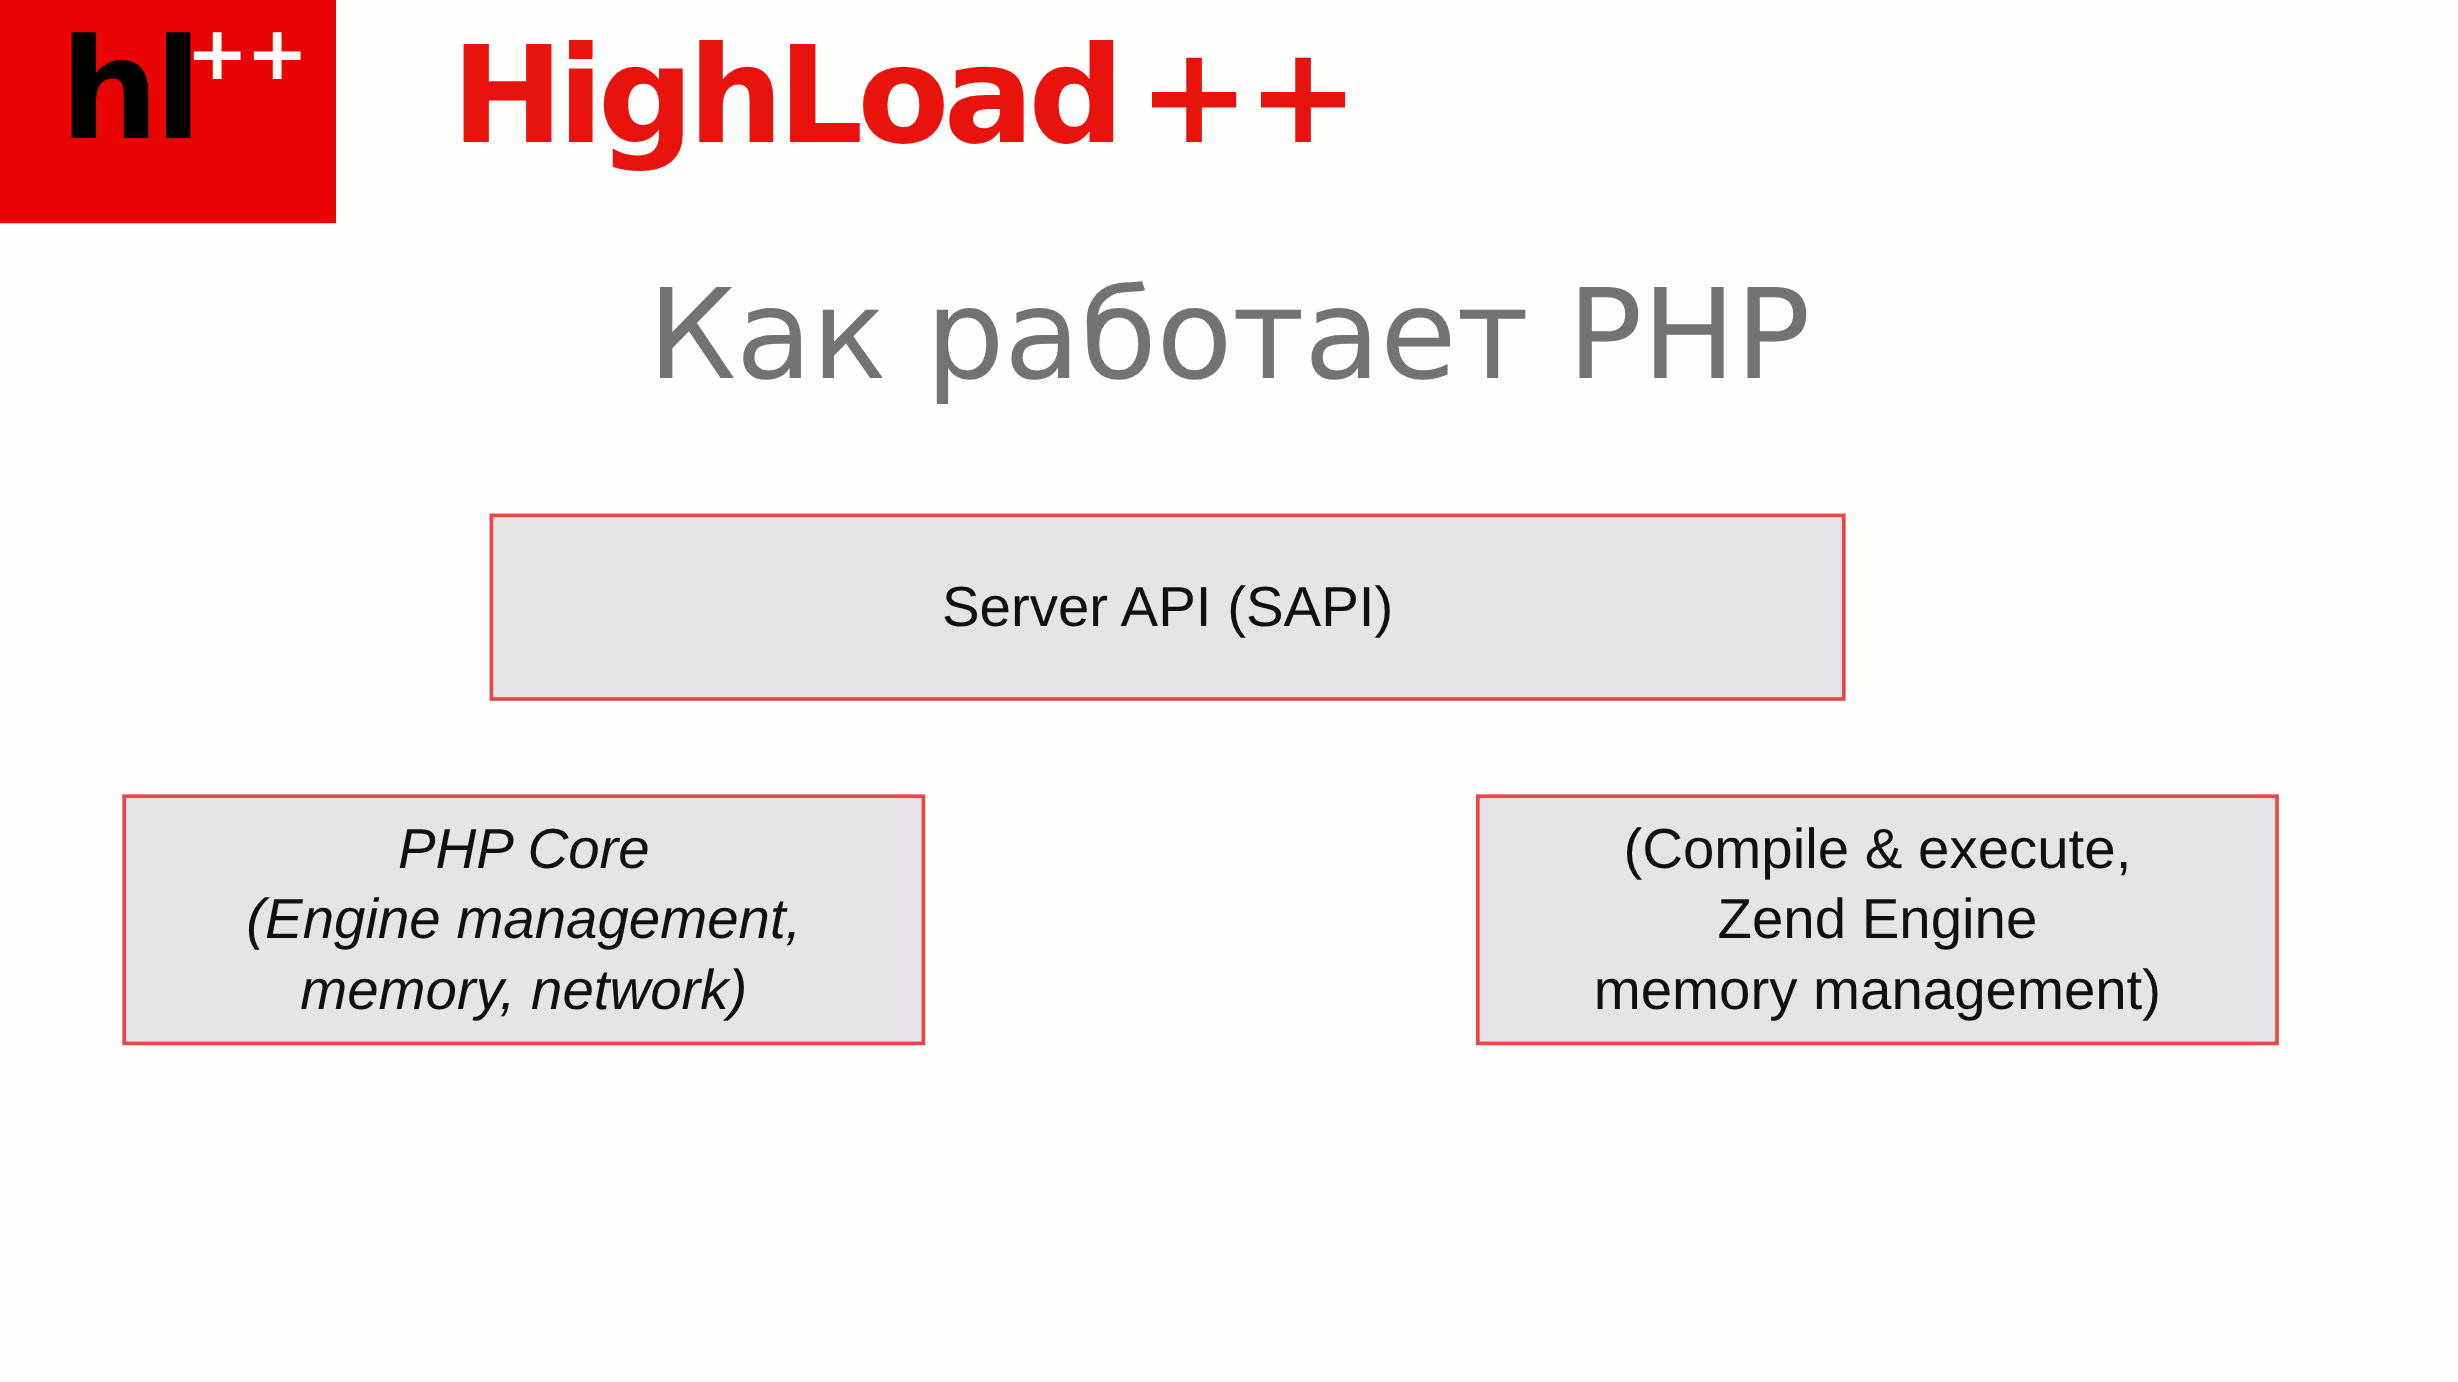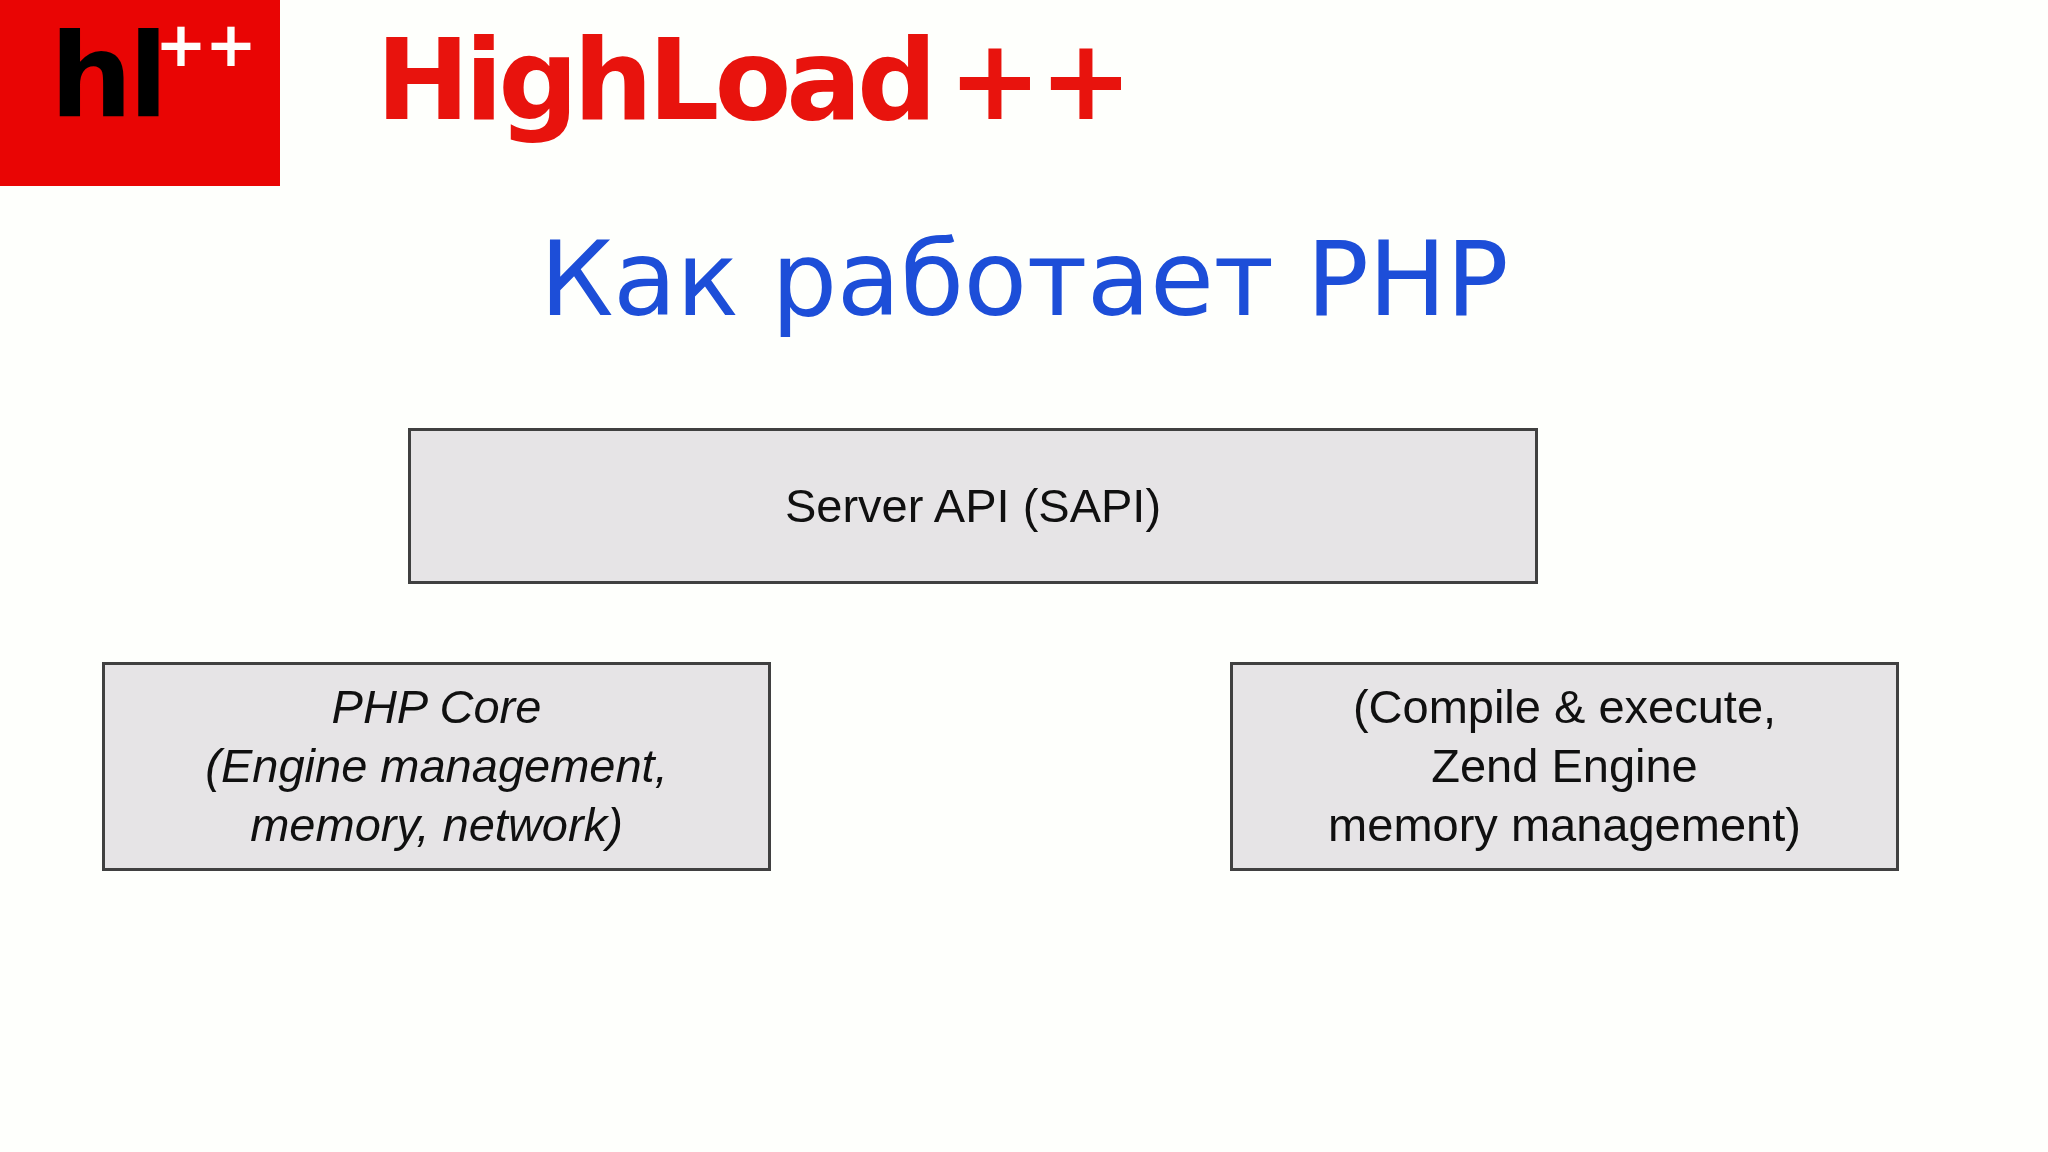--- a/index.html
+++ b/index.html
@@ -92,38 +92,38 @@
   
   .slide-title {
     position: absolute;
     left: 0;
     top: 222px;
     width: 100%;
     text-align: center;
     font-family: "DejaVu Sans", sans-serif;
     font-size: 104px;
     font-weight: normal;
-    color: #1d4ed8;
+    color: #737373;
     line-height: 1.1;
     letter-spacing: -0.5px;
   }
 
   
   .diagram {
     position: absolute;
     left: 0;
     top: 0;
     width: 100%;
     height: 100%;
   }
 
   .node-box {
     position: absolute;
     background: #e6e4e6;
-    border: 3px solid #404040;
+    border: 3px solid #ef4444;
     box-sizing: border-box;
     display: flex;
     flex-direction: column;
     align-items: center;
     justify-content: center;
     text-align: center;
     font-family: "Liberation Sans", sans-serif;
     color: #101010;
   }
 

